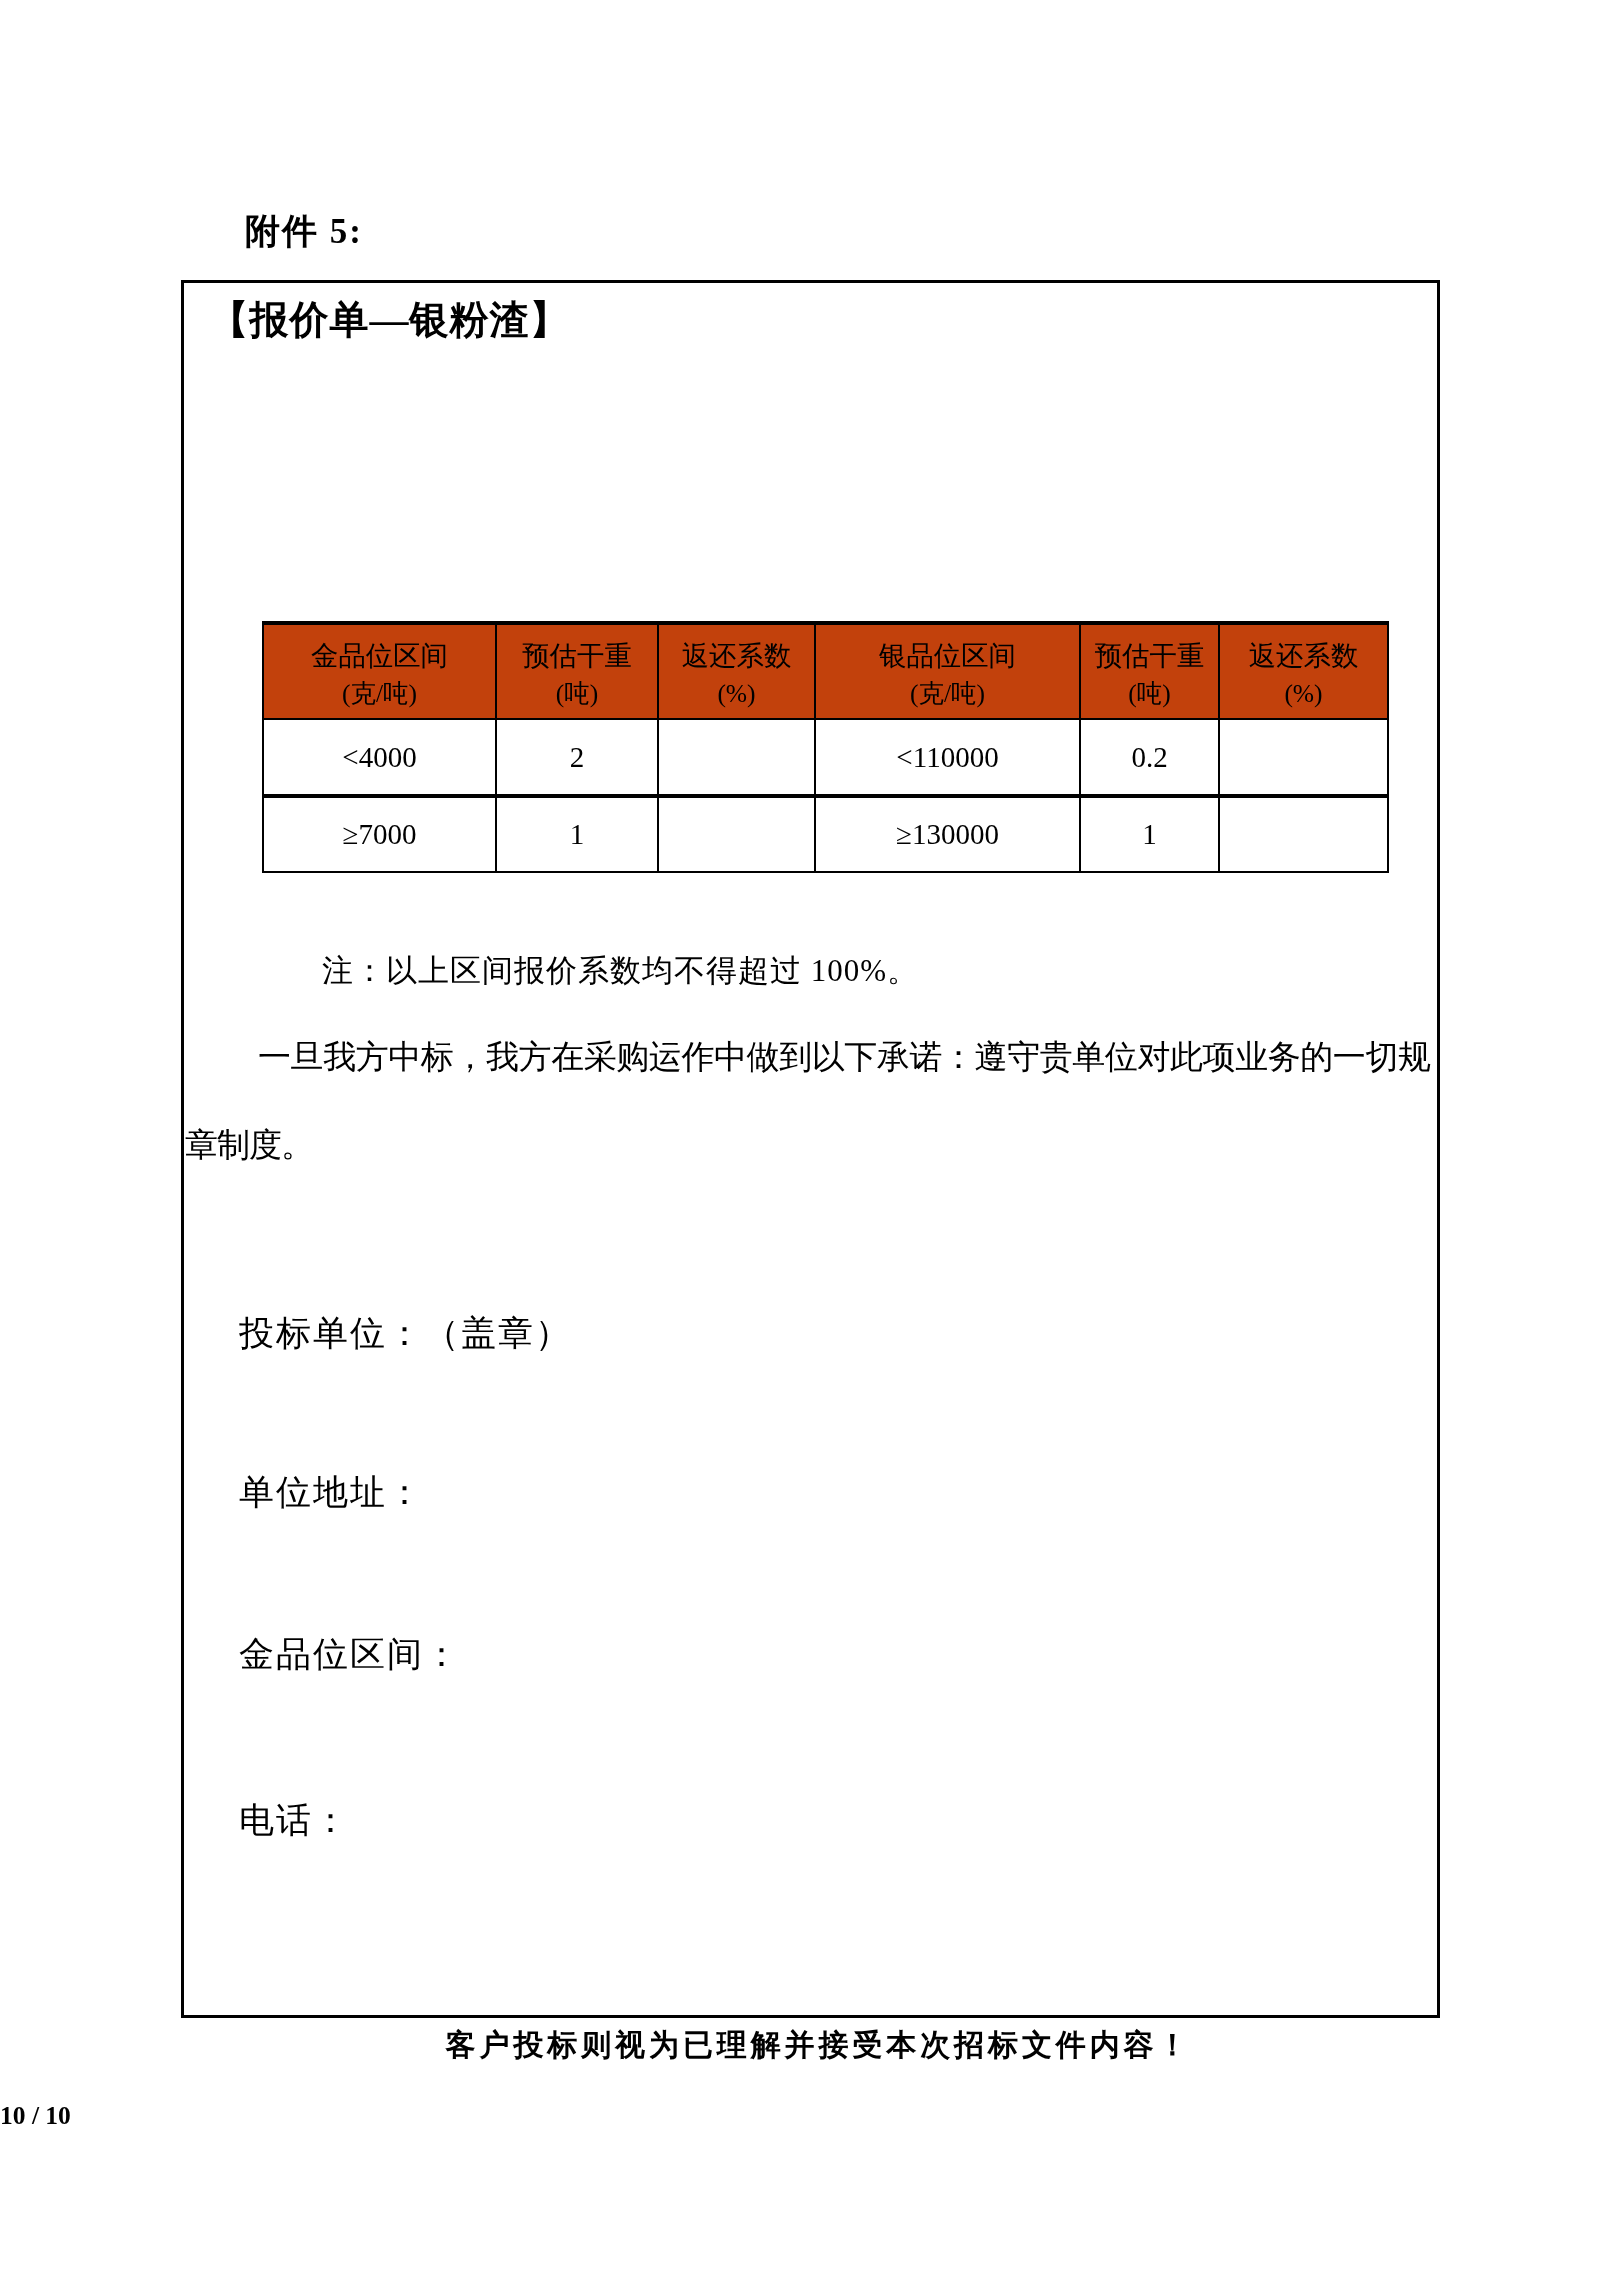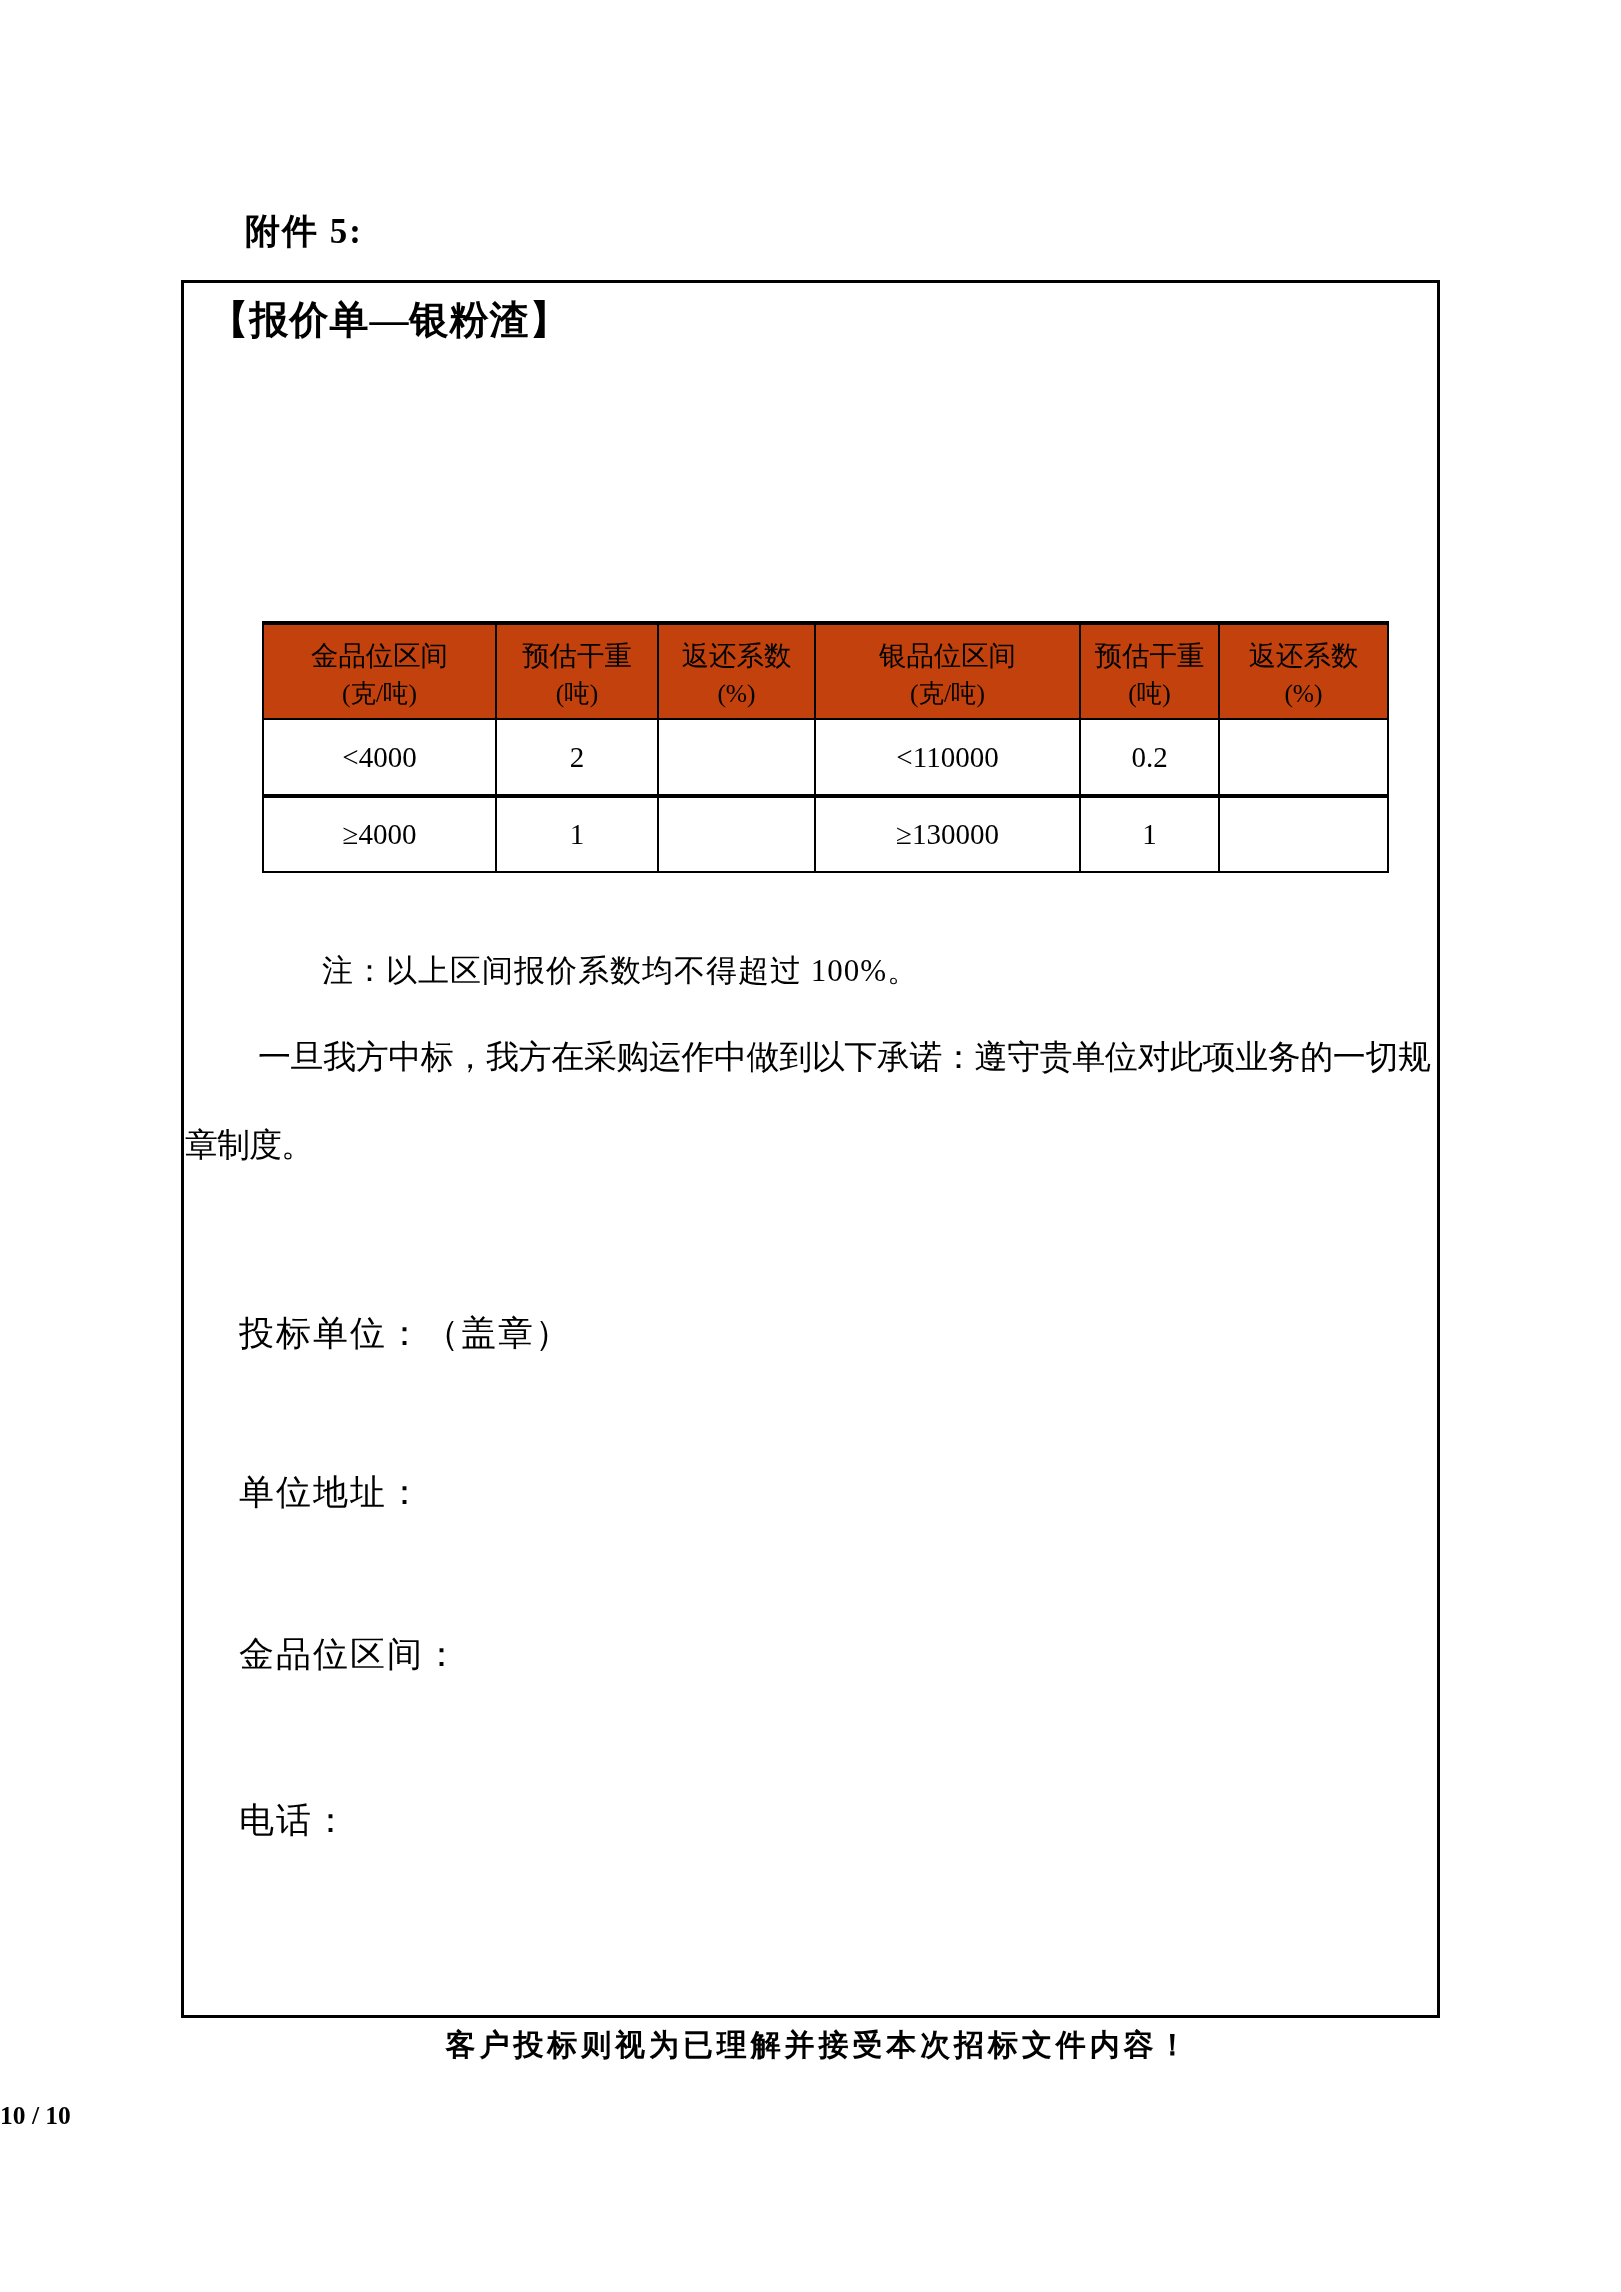--- a/index.html
+++ b/index.html
@@ -147,21 +147,21 @@
       <tbody>
         <tr class="r0">
           <td>&lt;4000</td>
           <td>2</td>
           <td></td>
           <td>&lt;110000</td>
           <td>0.2</td>
           <td></td>
         </tr>
         <tr class="r2">
-          <td>≥4000</td>
+          <td>≥7000</td>
           <td>1</td>
           <td></td>
           <td>≥130000</td>
           <td>1</td>
           <td></td>
         </tr>
       </tbody>
     </table>
 
     <div class="table-note">注：以上区间报价系数均不得超过 100%。</div>

